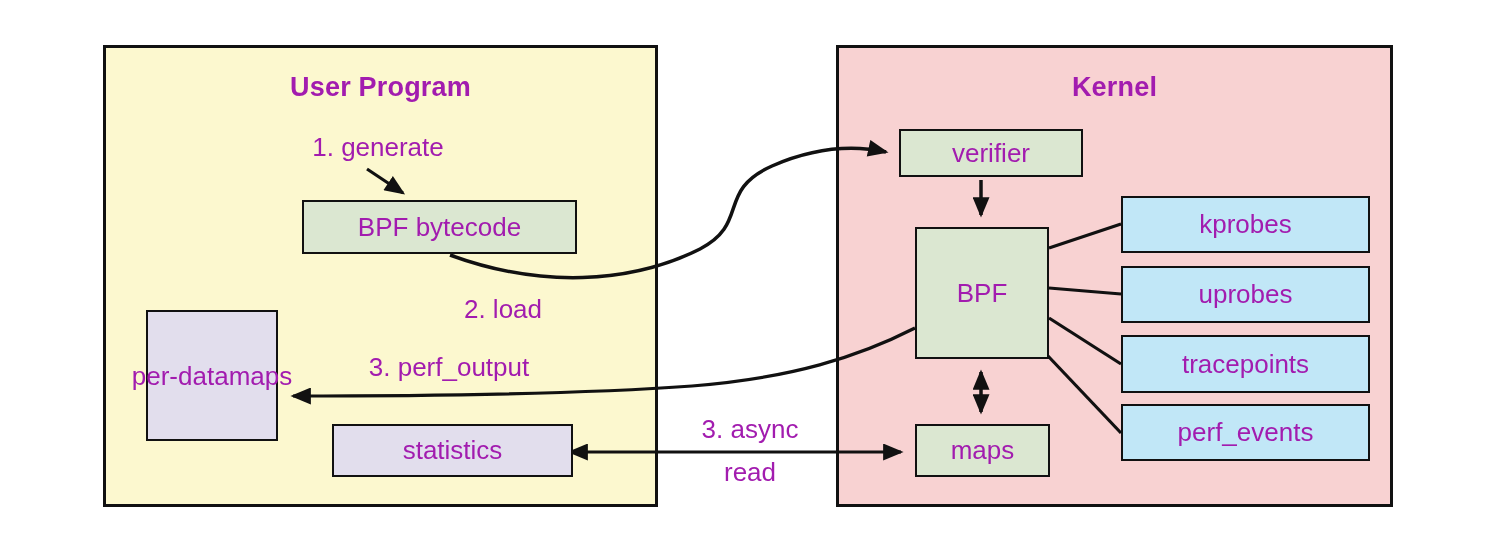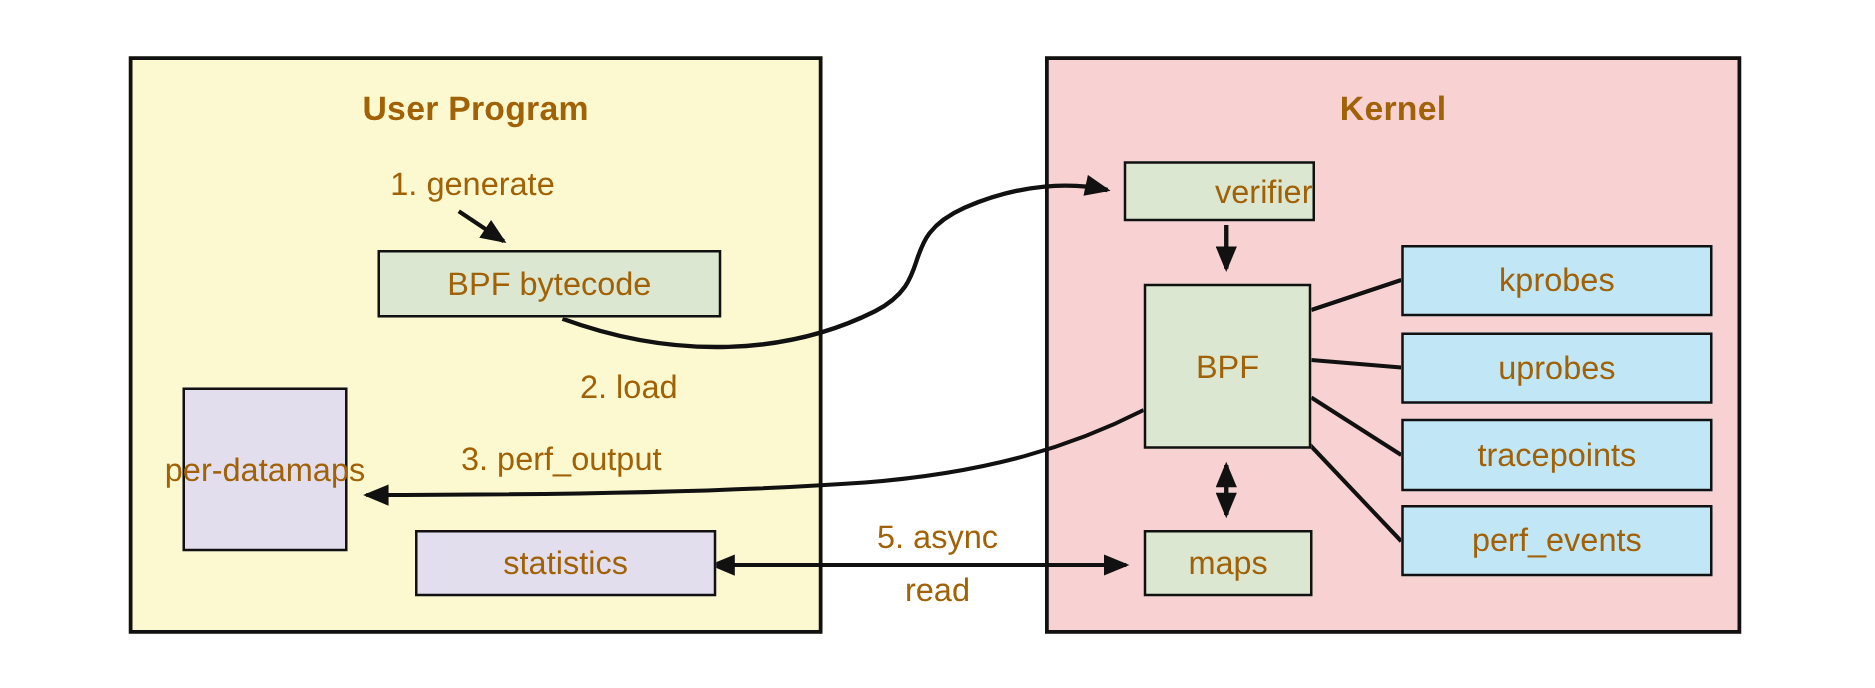--- a/index.html
+++ b/index.html
@@ -1,18 +1,18 @@
 <!DOCTYPE html>
 <html><head>
 <meta charset="utf-8">
 <style>
   html,body{margin:0;padding:0;background:#ffffff;}
   #canvas{
     position:relative;width:1500px;height:550px;background:#ffffff;overflow:hidden;
-    font-family:"Liberation Sans", sans-serif;color:#a16207;
+    font-family:"Liberation Sans", sans-serif;color:#a21caf;
   }
   .region{position:absolute;border:3px solid #111;box-sizing:border-box;}
   .region-title{
     position:absolute;top:24px;left:0;width:100%;text-align:center;
     font-size:27px;font-weight:bold;letter-spacing:0.2px;
   }
   .node{
     position:absolute;border:2.5px solid #111;box-sizing:border-box;
     display:flex;align-items:center;justify-content:center;
     font-size:26px;line-height:1.1;text-align:center;
@@ -72,21 +72,21 @@
   <div class="node lavender multiline" style="left:146px;top:310px;width:132px;height:131px;">
     <span>per-</span>
     <span>data</span>
     <span>maps</span>
   </div>
 
   <div class="node lavender" style="left:332px;top:424px;width:241px;height:53px;">
     <span>statistics</span>
   </div>
 
-  <div class="node green" style="left:899px;top:129px;width:153px;height:48px;justify-content:flex-end;">
+  <div class="node green" style="left:899px;top:129px;width:184px;height:48px;">
     <span>verifier</span>
   </div>
 
   <div class="node green" style="left:915px;top:227px;width:134px;height:132px;">
     <span>BPF</span>
   </div>
 
   <div class="node green" style="left:915px;top:424px;width:135px;height:53px;">
     <span>maps</span>
   </div>
@@ -106,17 +106,17 @@
   <div class="node blue" style="left:1121px;top:404px;width:249px;height:57px;">
     <span>perf_events</span>
   </div>
 
   <div class="flow-label" style="left:378px;top:132px;">1. generate</div>
 
   <div class="flow-label" style="left:503px;top:294px;">2. load</div>
 
   <div class="flow-label" style="left:449px;top:352px;">3. perf_output</div>
 
-  <div class="flow-label" style="left:750px;top:414px;">5. async</div>
+  <div class="flow-label" style="left:750px;top:414px;">3. async</div>
 
   <div class="flow-label" style="left:750px;top:457px;">read</div>
 
 </div>
 
 </body></html>

